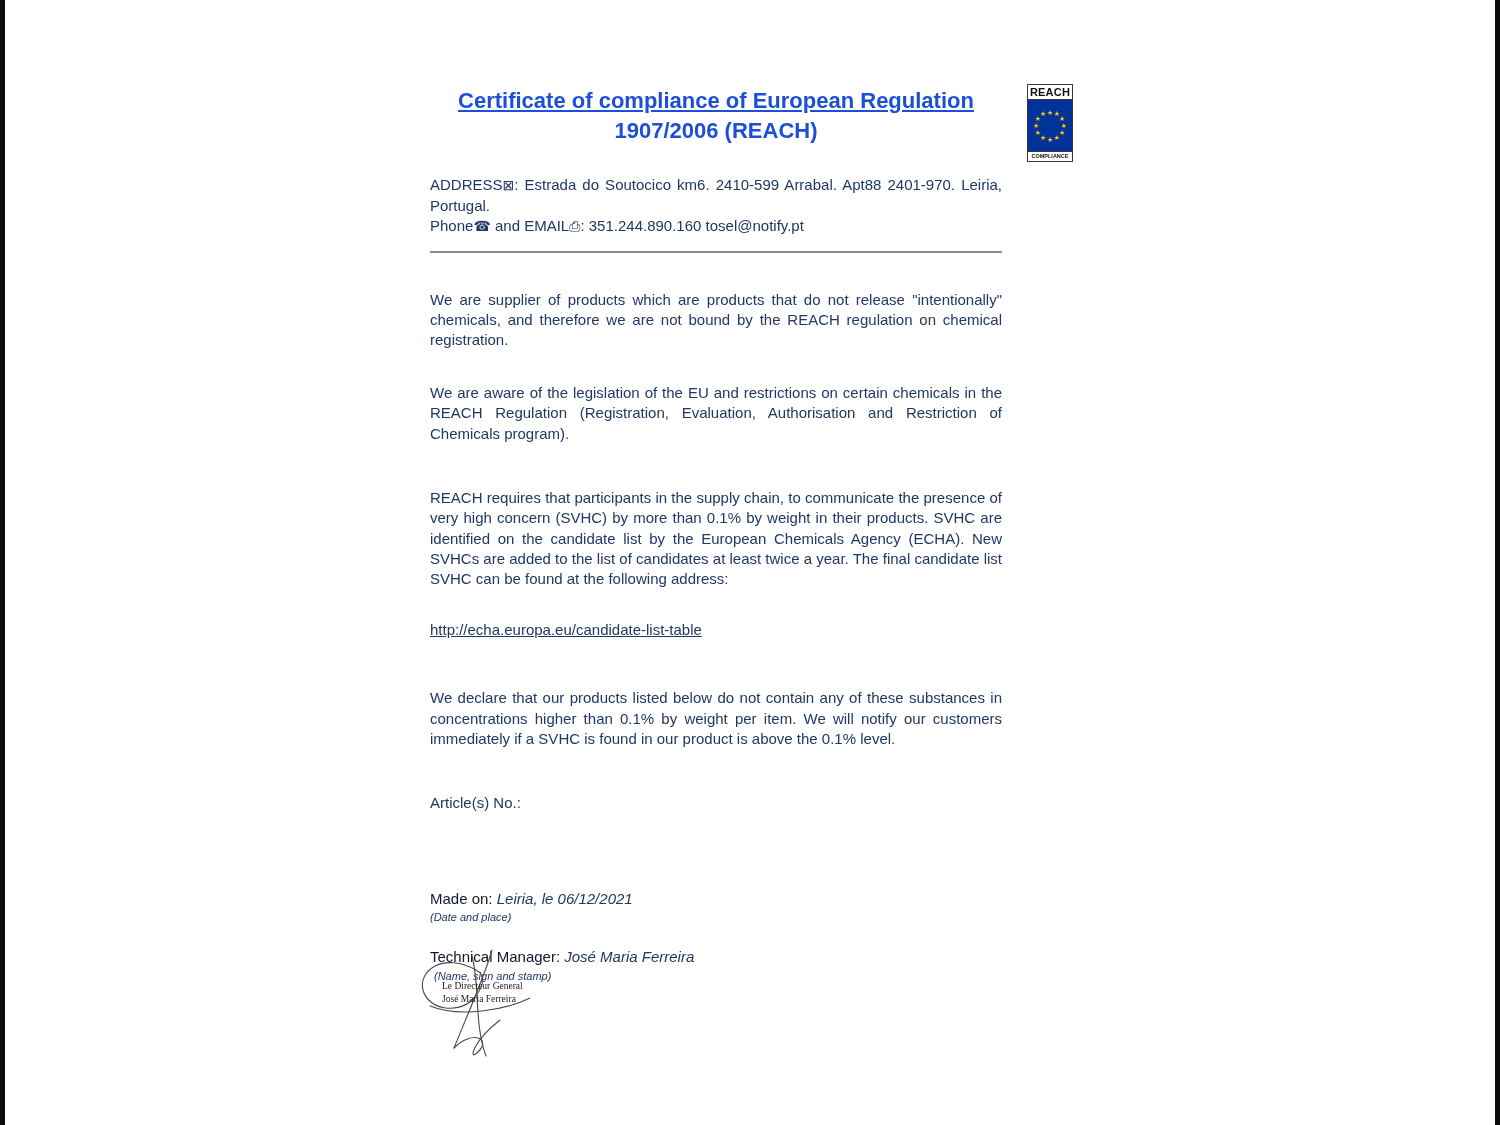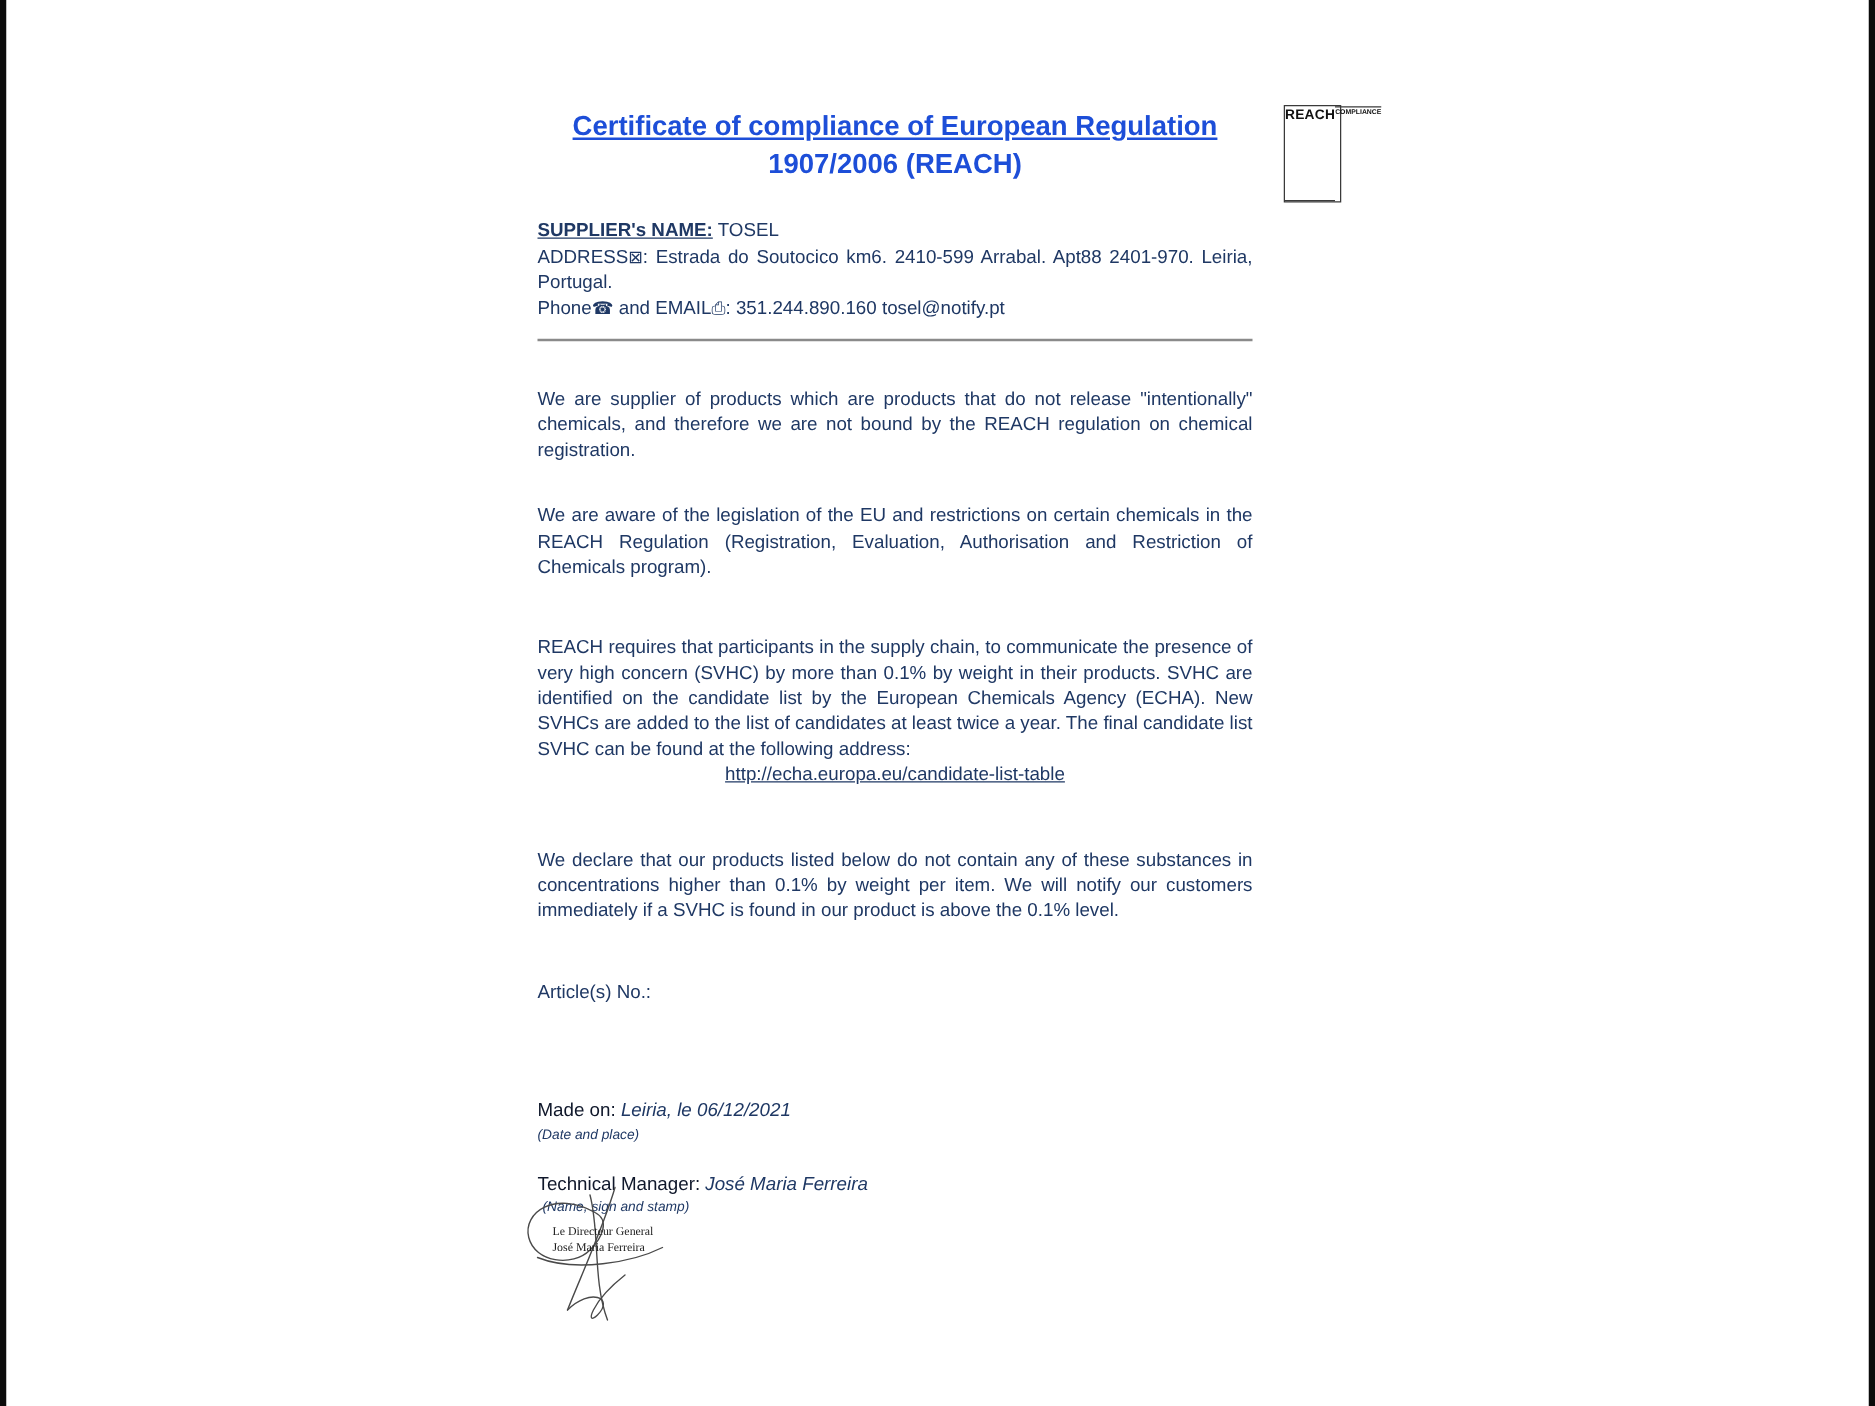--- a/index.html
+++ b/index.html
@@ -47,21 +47,21 @@
     width:100%;
     border:none;
   }
 
   .para { text-align:justify; }
   .p1 { margin-top:32px; }
   .p2 { margin-top:37px; }
   .p3 { margin-top:44px; }
   .p4 { margin-top:48px; }
 
-  .link-wrap { text-align:center; }
+  .link-wrap { margin-top:30px; text-align:left; }
   .link-wrap a { color:#1f3864; text-decoration:underline; }
 
   .article-line { margin-top:44px; }
 
   .made-on { margin-top:75px; }
   .label-blue { color:#0f172a; font-weight:normal; }
   .italic-val { font-style:italic; }
   .small-note { font-size:11px; font-style:italic; color:#1f3864; margin-top:1px; }
   .manager-line { margin-top:22px; }
   .manager-note { padding-left:4px; }
@@ -69,21 +69,21 @@
   
   .reach-logo {
     position:absolute;
     left:1027px;
     top:84px;
     width:46px;
     height:78px;
     border:1px solid #3a3a3a;
     background:#ffffff;
     display:flex;
-    flex-direction:row;
+    flex-direction:column;
   }
   .reach-top {
     font-weight:bold;
     font-size:11px;
     color:#111;
     text-align:center;
     line-height:14px;
     border-bottom:1px solid #3a3a3a;
     letter-spacing:0.2px;
   }
@@ -129,21 +129,20 @@
 <div class="edge edge-right"></div>
 
 <div class="content">
 
   <div class="title">
     <div class="underline-line">Certificate of compliance of European Regulation</div>
     <div>1907/2006 (REACH)</div>
   </div>
 
   <div class="supplier">
-    <p class="line"><span class="bold u">SUPPLIER's NAME:</span><span> TOSEL</span></p>
     <p class="line justify"><span>ADDRESS</span><span class="icon-glyph">⊠</span><span>: Estrada do Soutocico km6. 2410-599 Arrabal. Apt88 2401-970. Leiria, Portugal.</span></p>
     <p class="line"><span>Phone</span><span class="icon-glyph">☎</span><span> and EMAIL</span><span class="icon-glyph">⎙</span><span>: 351.244.890.160 tosel@notify.pt</span></p>
   </div>
 
   <div class="rule"></div>
 
   <p class="para p2">We are supplier of products which are products that do not release "intentionally" chemicals, and therefore we are not bound by the REACH regulation on chemical registration.</p>
 
   <p class="para p1">We are aware of the legislation of the EU and restrictions on certain chemicals in the REACH Regulation (Registration, Evaluation, Authorisation and Restriction of Chemicals program).</p>
 

